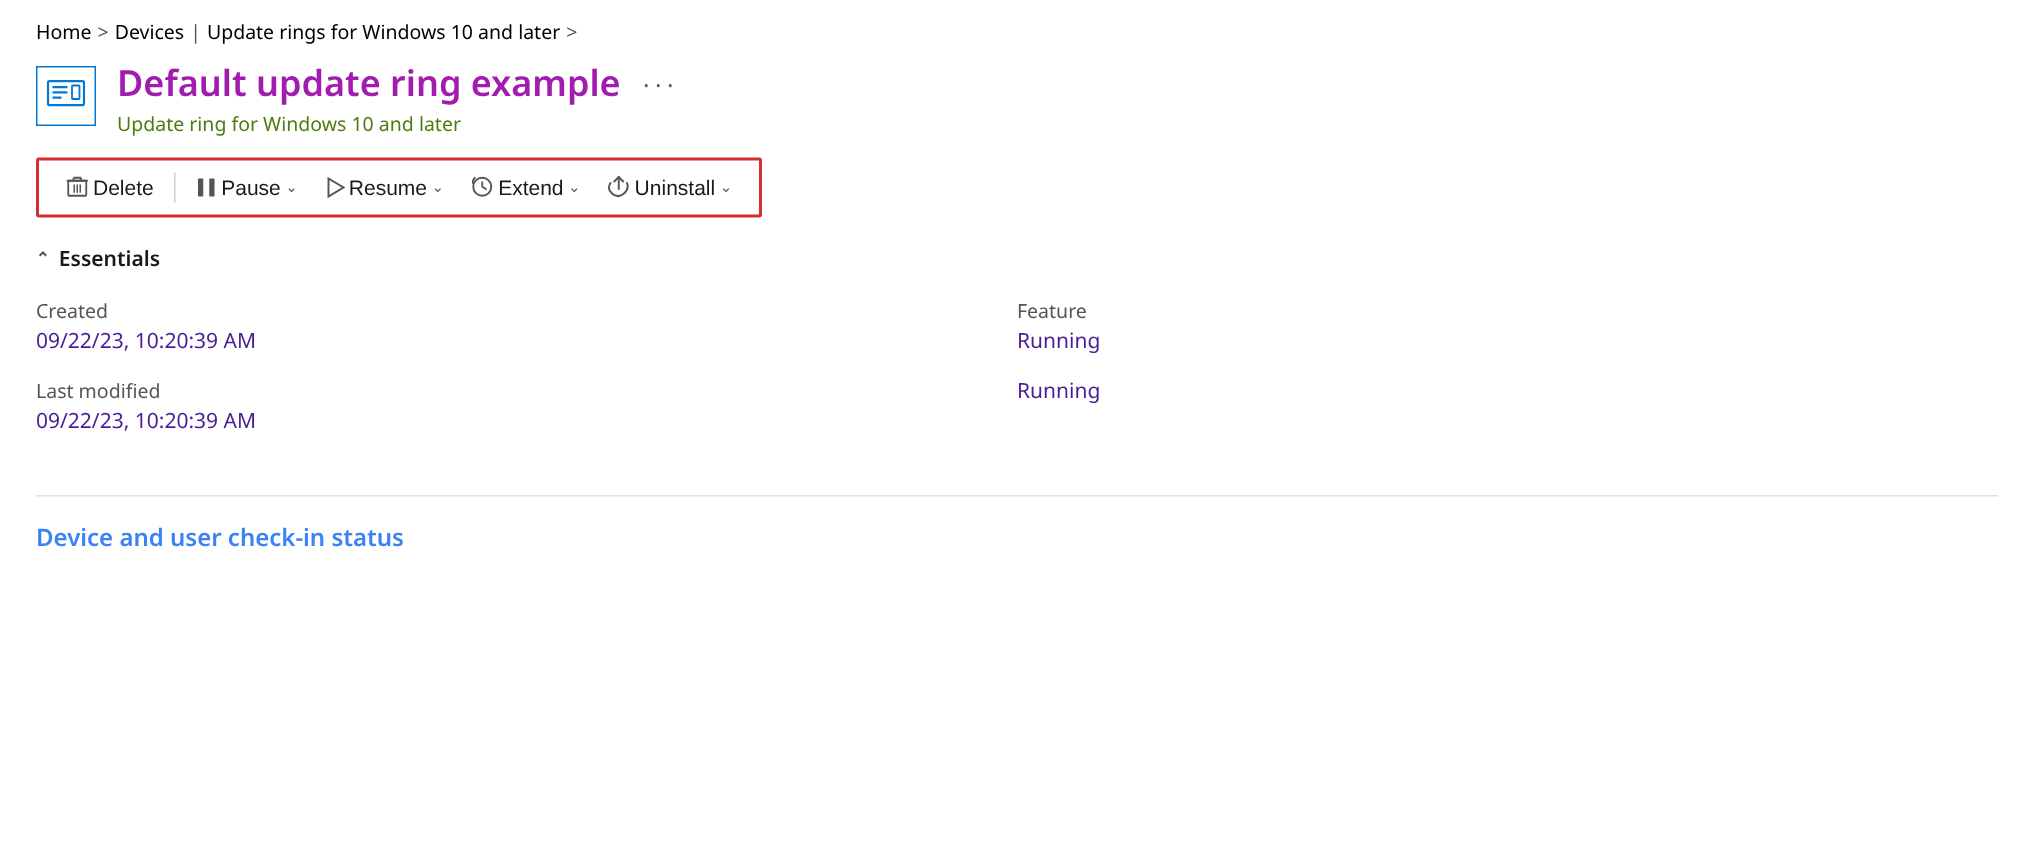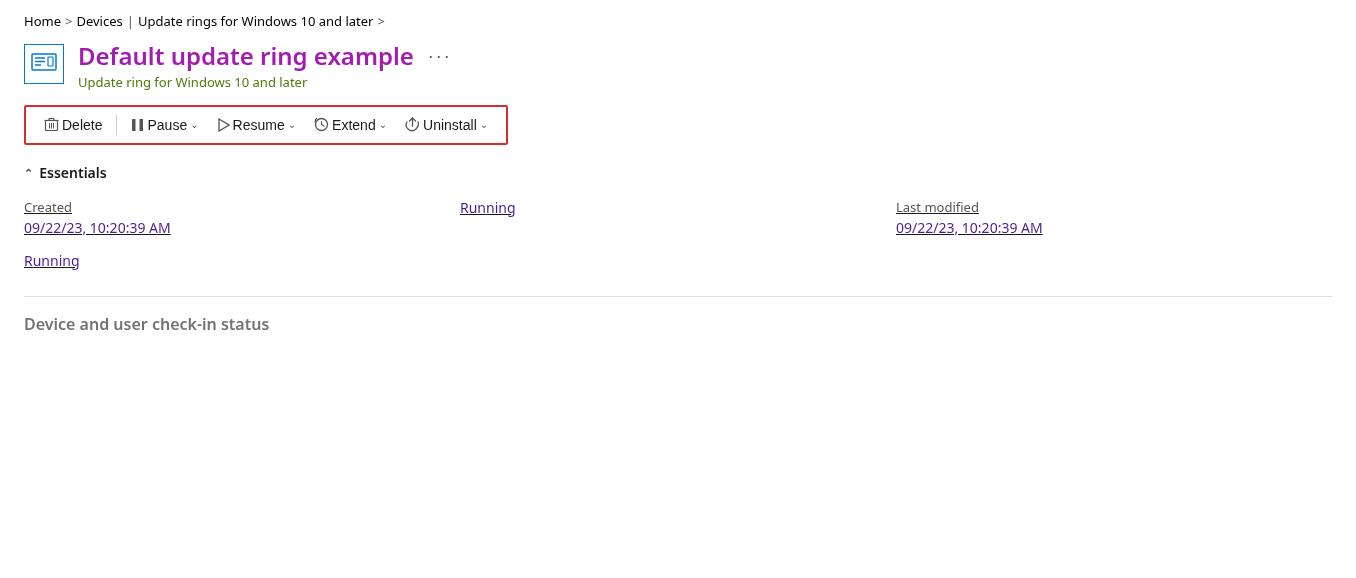--- a/index.html
+++ b/index.html
@@ -125,23 +125,22 @@
       color: #1a1a1a;
       margin-bottom: 12px;
       cursor: pointer;
     }
     .essentials-header .chevron-icon {
       font-size: 11px;
       color: #555;
     }
     .essentials-grid {
       display: grid;
-      grid-template-columns: 1fr 1fr 1fr;
+      grid-template-columns: 1fr 1fr;
       gap: 0;
-      text-decoration: underline;
     }
     .essentials-item {
       padding: 4px 0 10px 0;
     }
     .essentials-label {
       font-size: 13px;
       color: #555;
       margin-bottom: 2px;
     }
     .essentials-value {
@@ -151,21 +150,21 @@
 
     .divider {
       border: none;
       border-top: 1px solid #e0e0e0;
       margin: 10px 0 16px 0;
     }
 
     .section-title {
       font-size: 16px;
       font-weight: 600;
-      color: #737373;
+      color: #3b82f6;
       margin-bottom: 8px;
     }
   </style>
 </head>
 <body>
 
 <div class="breadcrumb">
   <a>Home</a>
   <span>&gt;</span>
   <a>Devices</a>
@@ -264,20 +263,21 @@
     <span class="chevron-icon">⌃</span>
     <span>Essentials</span>
   </div>
   <div class="essentials-grid">
 
     <div class="essentials-item">
       <div class="essentials-label">Created</div>
       <div class="essentials-value">09/22/23, 10:20:39 AM</div>
     </div>
     <div class="essentials-item">
+      <div class="essentials-label">Feature</div>
       <div class="essentials-value">Running</div>
     </div>
 
     <div class="essentials-item">
       <div class="essentials-label">Last modified</div>
       <div class="essentials-value">09/22/23, 10:20:39 AM</div>
     </div>
     <div class="essentials-item">
       <div class="essentials-value">Running</div>
     </div>

